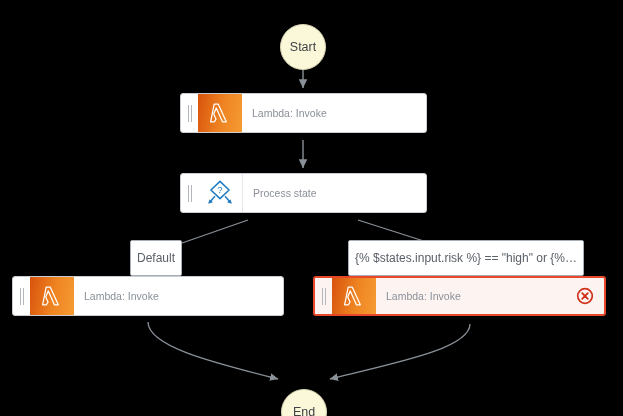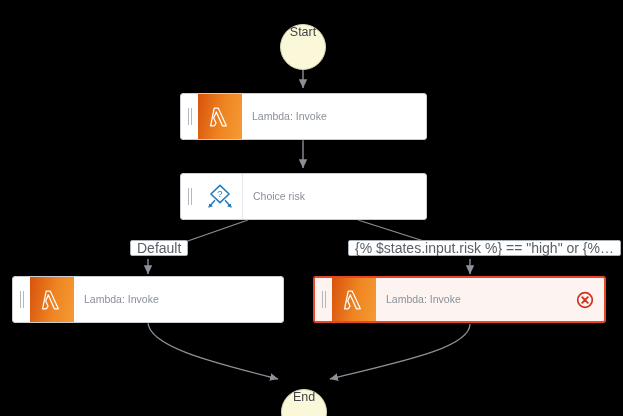--- a/index.html
+++ b/index.html
@@ -28,30 +28,31 @@
 
   
   .terminal {
     position: absolute;
     width: 46px;
     height: 46px;
     border-radius: 50%;
     background: #fbf8da;
     border: 1px solid #d9d6b4;
     display: flex;
+    align-items: center;
     justify-content: center;
     font-size: 12.5px;
     color: #3f4248;
     box-sizing: border-box;
   }
 
   
   .node {
     position: absolute;
-    height: 47px;
+    height: 40px;
     background: #ffffff;
     border: 1px solid #c9cdd3;
     border-radius: 3px;
     display: flex;
     align-items: stretch;
     box-sizing: border-box;
     overflow: hidden;
     box-shadow: 0 1px 2px rgba(0,0,0,.28);
   }
   .node.error {
@@ -115,24 +116,24 @@
     align-items: center;
     padding-right: 10px;
   }
 
   
   .edge-label {
     position: absolute;
     background: #ffffff;
     border: 1px solid #a9afb7;
     border-radius: 2px;
-    font-size: 14px;
+    font-size: 12px;
     color: #5a6068;
     line-height: 14px;
-    padding: 0 6px;
+    padding: 10px 6px;
     white-space: nowrap;
     box-sizing: border-box;
   }
 </style>
 </head>
 <body>
 
 <div id="canvas">
 
   <svg id="edges" viewBox="0 0 623 416">
@@ -187,21 +188,21 @@
       <svg width="30" height="30" viewBox="0 0 30 30" aria-hidden="true">
         <path d="M15 3.4 L24.1 12.0 L15 20.6 L5.9 12.0 z" fill="none" stroke="#1f7ac0" stroke-width="1.5" stroke-linejoin="round"></path>
         <text x="15" y="15.4" text-anchor="middle" font-size="9.5" font-family="Liberation Sans, sans-serif" fill="#1f7ac0">?</text>
         <path d="M10.0 18.2 L4.6 24.2" stroke="#1f7ac0" stroke-width="1.5" fill="none"></path>
         <path d="M3.2 25.7 L4.4 21.6 L8.0 24.2 z" fill="#1f7ac0"></path>
         <path d="M20.0 18.2 L25.4 24.2" stroke="#1f7ac0" stroke-width="1.5" fill="none"></path>
         <path d="M26.8 25.7 L22.0 24.2 L25.6 21.6 z" fill="#1f7ac0"></path>
       </svg>
     </div>
     <div class="labels">
-      <div class="sub">Choice risk</div>
+      <div class="sub">Process state</div>
     </div>
   </div>
 
   <div class="edge-label" style="left:130px; top:240px;">Default</div>
 
   <div class="edge-label" style="left:348px; top:240px;">{% $states.input.risk %} == "high" or {%…</div>
 
   <div class="node" style="left:12px; top:276px; width:272px;">
     <div class="grip">
         <i></i>

